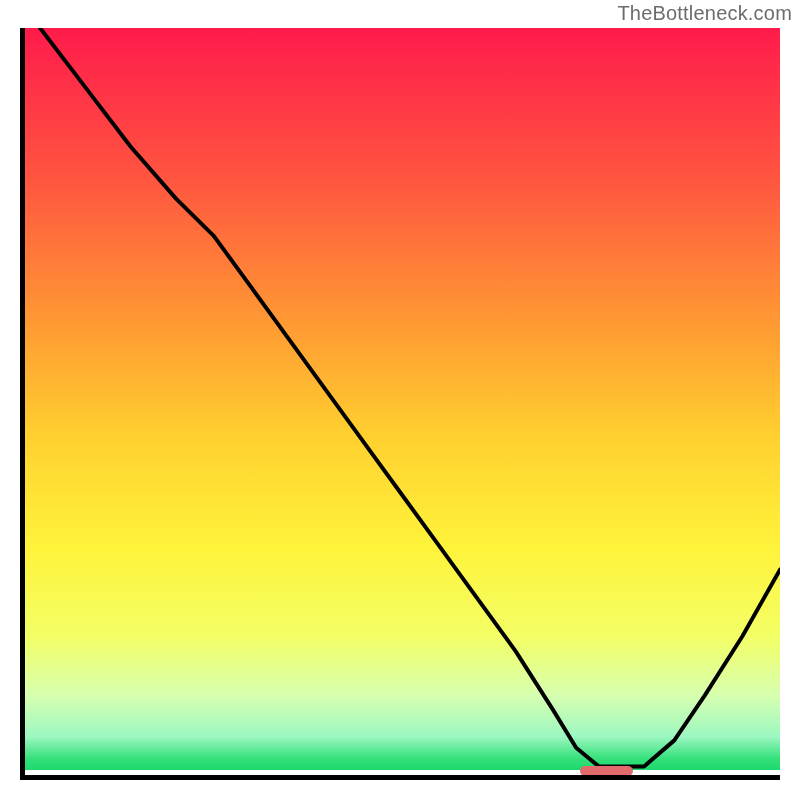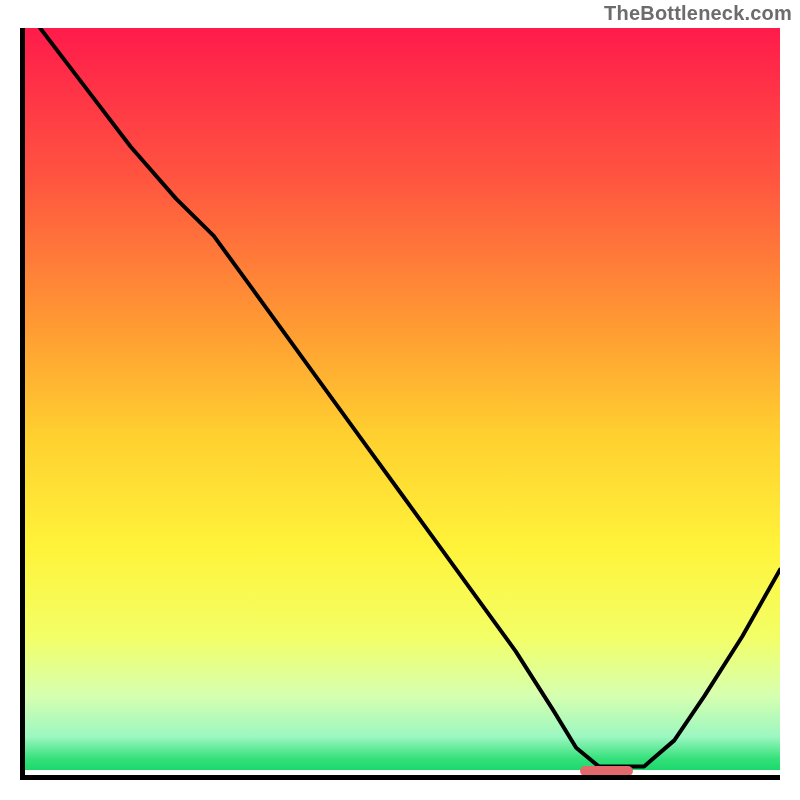--- a/index.html
+++ b/index.html
@@ -4,21 +4,21 @@
 <style>
   * { margin: 0; padding: 0; box-sizing: border-box; }
   html, body { width: 800px; height: 800px; overflow: hidden; background: #fff; }
   .wrap { position: relative; width: 800px; height: 800px; }
   .attribution {
     position: absolute;
     top: 2px;
     right: 8px;
     font-family: Arial, Helvetica, sans-serif;
     font-size: 20px;
-    font-weight: bold;
+    font-weight: normal;
     color: #6c6c6c;
     letter-spacing: 0.2px;
     z-index: 3;
   }
   .plot-area {
     position: absolute;
     left: 20px;
     top: 28px;
     width: 760px;
     height: 752px;

